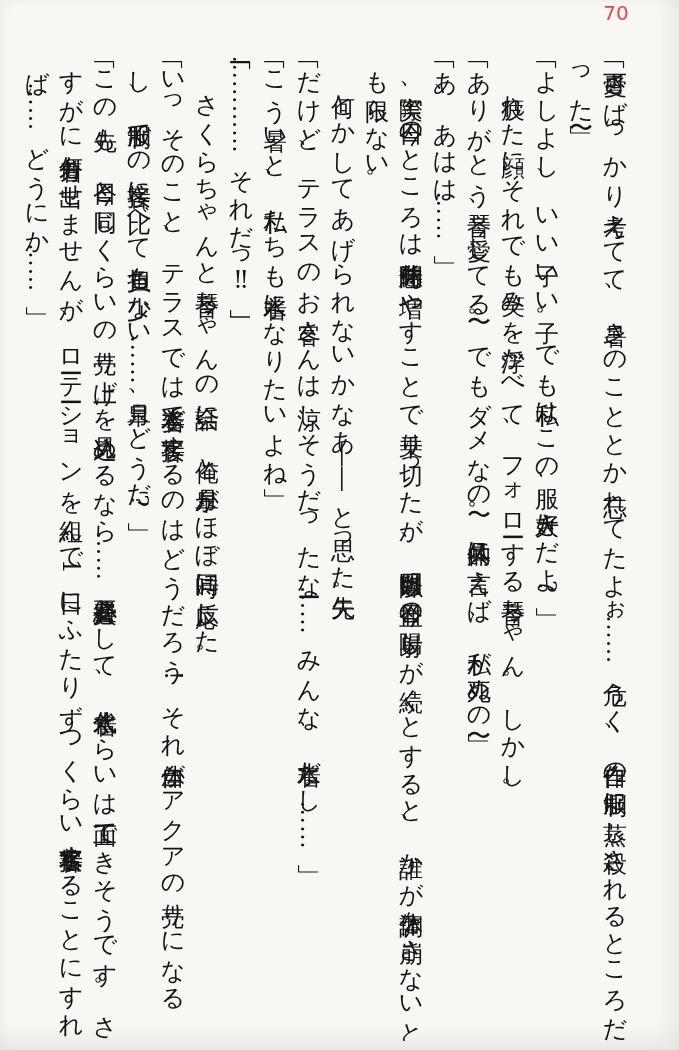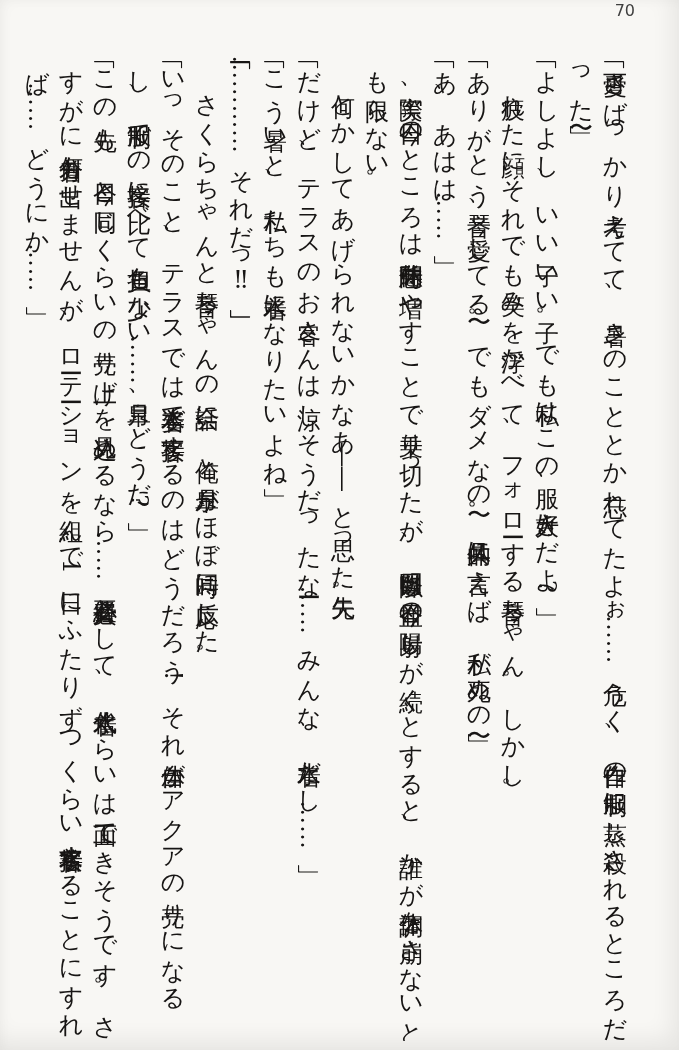--- a/index.html
+++ b/index.html
@@ -23,25 +23,25 @@
   }
   .page {
     position: absolute;
     inset: 0;
   }
   .page-number {
     position: absolute;
     top: 1px;
     left: 597px;
     width: 38px;
-    text-align: right;
+    text-align: center;
     font-family: "DejaVu Sans", "Liberation Sans", sans-serif;
-    font-size: 16px;
+    font-size: 20px;
     font-weight: 500;
-    color: #404040;
+    color: #ef4444;
   }
   .text-block {
     position: absolute;
     top: 54px;
     right: 47px;
     width: 613px;
     height: 987px;
     writing-mode: vertical-rl;
     text-orientation: mixed;
     font-family: "DejaVu Serif", "Liberation Serif", serif;

